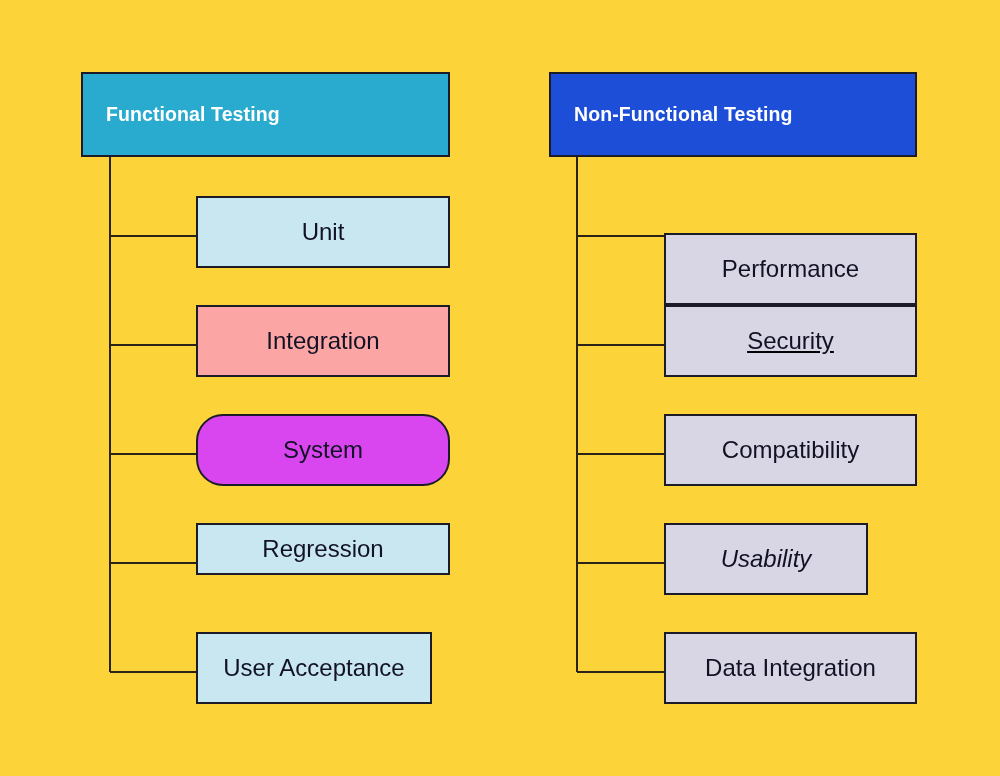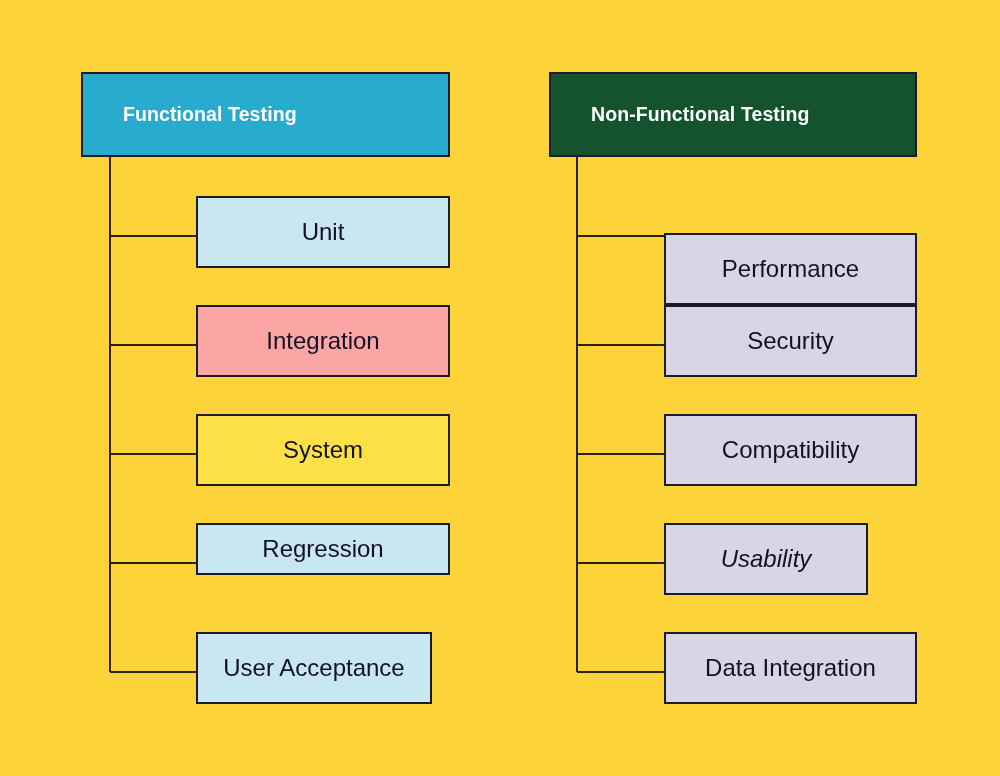--- a/index.html
+++ b/index.html
@@ -30,21 +30,20 @@
   }
   .node {
     position: absolute;
     box-sizing: border-box;
     display: flex;
     align-items: center;
   }
   .node-header {
     border: 2px solid #1c1c28;
     justify-content: flex-start;
-    padding-left: 17px;
   }
   .node-header .node-label {
     font-weight: bold;
     font-size: 19.5px;
     color: #ffffff;
     letter-spacing: 0.1px;
     padding-left: 23px;
   }
   .node-child {
     border: 2px solid #1c1c28;
@@ -80,36 +79,36 @@
   <div id="nodes">
       <div class="node node-header" style="left: 81px; top: 72px; width: 369px; height: 85px; background: rgb(41, 171, 207); border-color: rgb(28, 28, 40);">
         <span class="node-label">Functional Testing</span>
       </div>
       <div class="node node-child" style="left: 196px; top: 196px; width: 254px; height: 72px; background: rgb(201, 231, 240); border-color: rgb(28, 28, 40);">
         <span class="node-label">Unit</span>
       </div>
       <div class="node node-child" style="left: 196px; top: 305px; width: 254px; height: 72px; background: #fca5a5; border-color: rgb(28, 28, 40);">
         <span class="node-label">Integration</span>
       </div>
-      <div class="node node-child" style="left: 196px; top: 414px; width: 254px; height: 72px; background: #fde047; border-color: rgb(28, 28, 40);">
+      <div class="node node-child" style="left: 196px; top: 414px; width: 254px; height: 72px; background: #d946ef; border-color: rgb(28, 28, 40); border-radius: 27px;">
         <span class="node-label">System</span>
       </div>
       <div class="node node-child" style="left: 196px; top: 523px; width: 254px; height: 52px; background: rgb(201, 231, 240); border-color: rgb(28, 28, 40);">
         <span class="node-label">Regression</span>
       </div>
       <div class="node node-child" style="left: 196px; top: 632px; width: 236px; height: 72px; background: rgb(201, 231, 240); border-color: rgb(28, 28, 40);">
         <span class="node-label">User Acceptance</span>
       </div>
-      <div class="node node-header" style="left: 549px; top: 72px; width: 368px; height: 85px; background: #14532d; border-color: rgb(28, 28, 40);">
+      <div class="node node-header" style="left: 549px; top: 72px; width: 368px; height: 85px; background: #1d4ed8; border-color: rgb(28, 28, 40);">
         <span class="node-label">Non-Functional Testing</span>
       </div>
       <div class="node node-child" style="left: 664px; top: 196px; width: 253px; height: 72px; background: rgb(216, 213, 229); border-color: rgb(28, 28, 40); margin-top: 37px;">
         <span class="node-label">Performance</span>
       </div>
-      <div class="node node-child" style="left: 664px; top: 305px; width: 253px; height: 72px; background: rgb(216, 213, 229); border-color: rgb(28, 28, 40);">
+      <div class="node node-child" style="left: 664px; top: 305px; width: 253px; height: 72px; background: rgb(216, 213, 229); border-color: rgb(28, 28, 40); text-decoration: underline;">
         <span class="node-label">Security</span>
       </div>
       <div class="node node-child" style="left: 664px; top: 414px; width: 253px; height: 72px; background: rgb(216, 213, 229); border-color: rgb(28, 28, 40);">
         <span class="node-label">Compatibility</span>
       </div>
       <div class="node node-child" style="left: 664px; top: 523px; width: 204px; height: 72px; background: rgb(216, 213, 229); border-color: rgb(28, 28, 40); font-style: italic;">
         <span class="node-label">Usability</span>
       </div>
       <div class="node node-child" style="left: 664px; top: 632px; width: 253px; height: 72px; background: rgb(216, 213, 229); border-color: rgb(28, 28, 40);">
         <span class="node-label">Data Integration</span>

